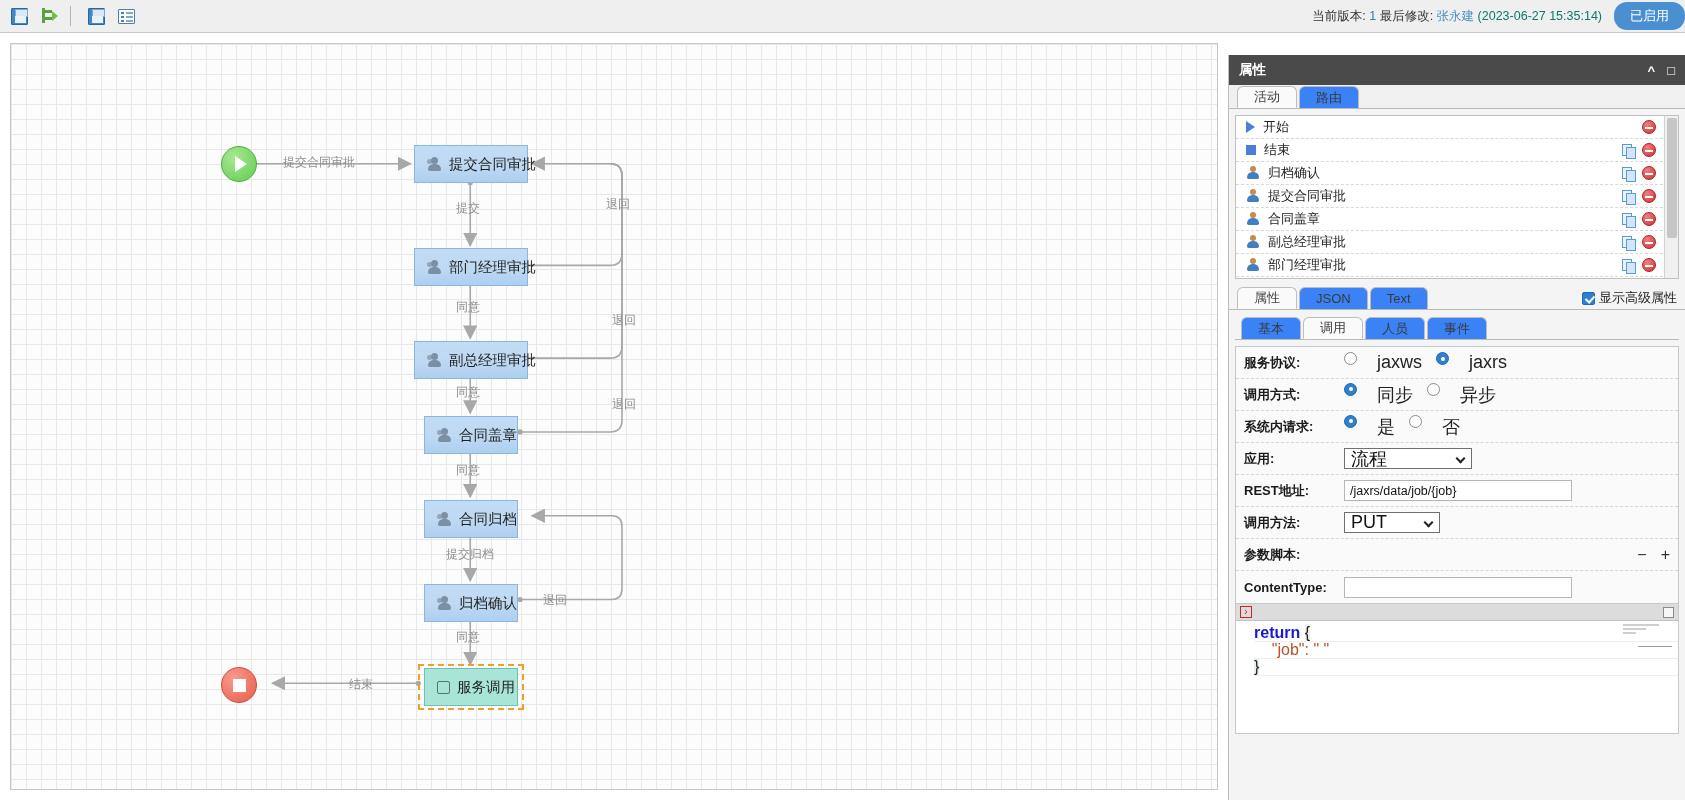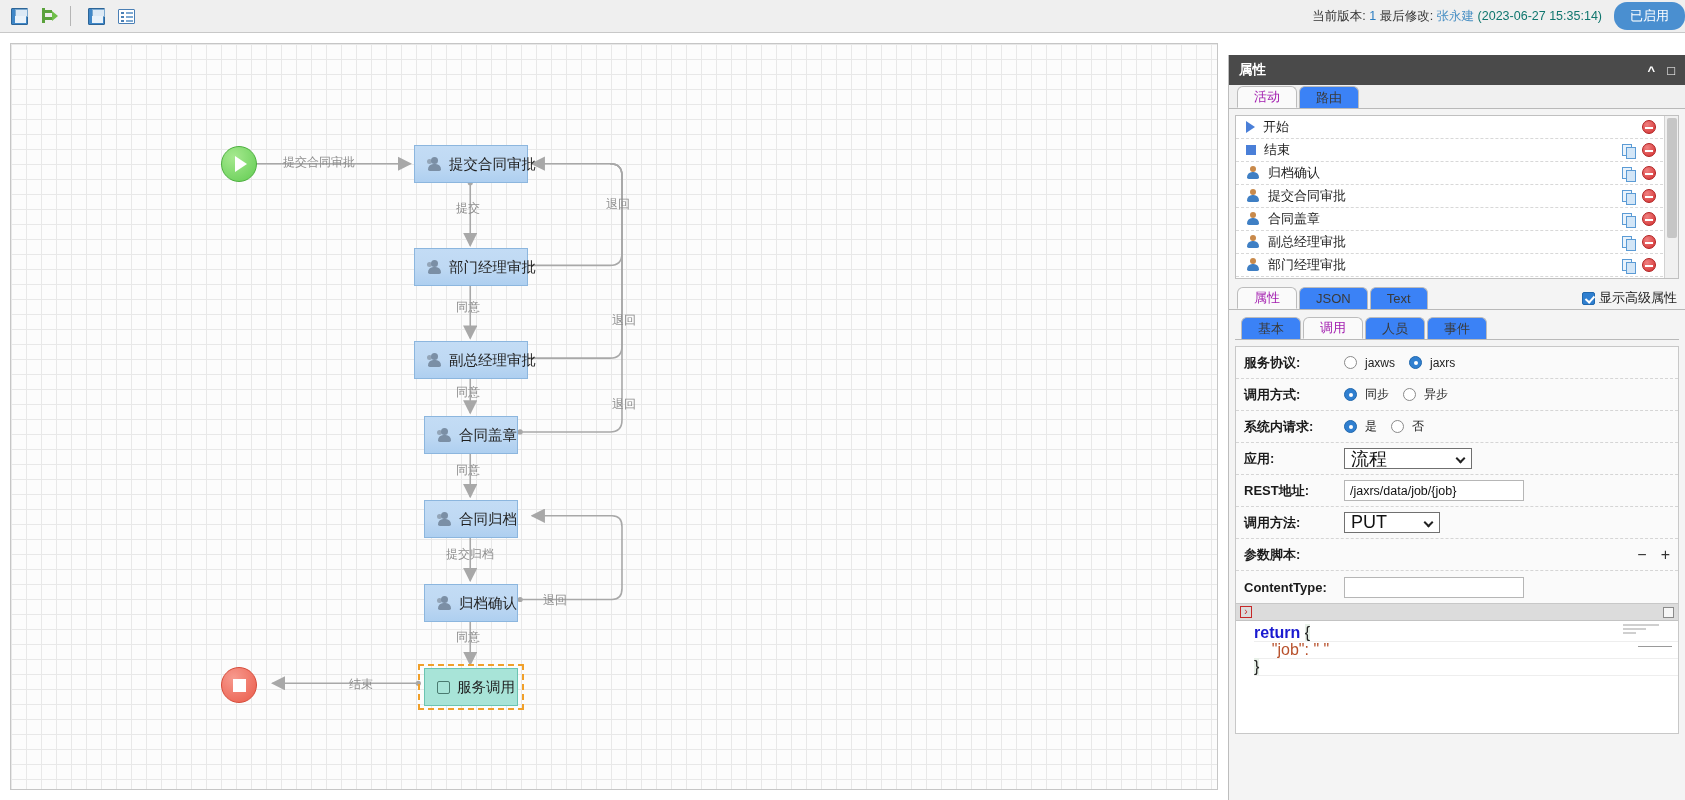--- a/index.html
+++ b/index.html
@@ -197,21 +197,21 @@
   .tabrow {
     height: 24px; background: #f0f0f0; display: flex; align-items: flex-end;
     padding-left: 8px; border-bottom: 1px solid #b9b9b9;
   }
   .tab {
     height: 22px; padding: 0 16px; display: flex; align-items: center;
     font-size: 13px; color: #3a3a3a; cursor: pointer;
     background: #3b82f6; border: 1px solid #bcbcbc; border-bottom: none;
     border-radius: 6px 6px 0 0; margin-right: 2px;
   }
-  .tab.active { background: #fafafa; color: #a21caf; border-bottom: 1px solid #fafafa; }
+  .tab.active { background: #fafafa; color: #404040; border-bottom: 1px solid #fafafa; }
 
   .act-list {
     margin: 6px 6px 0 6px; background: #ffffff;
     border: 1px solid #c0c0c0; height: 164px; overflow: hidden;
     position: relative;
   }
   .act-row {
     height: 23px; display: flex; align-items: center;
     padding: 0 4px 0 10px; border-bottom: 1px dashed #d8d8d8;
     font-size: 13px; color: #222; cursor: pointer;
@@ -289,21 +289,21 @@
   }
   .frow {
     display: flex; align-items: center; height: 32px;
     border-bottom: 1px dashed #d5d5d5; padding: 0 8px;
   }
   .frow:last-child { border-bottom: none; }
   .flabel {
     width: 100px; font-size: 13px; font-weight: bold; color: #1a1a1a; flex: none;
   }
   .radio-group { display: flex; align-items: center; gap: 14px; }
-  .radio { display: flex; align-items: center; gap: 8px; font-size: 12px; color: #222; cursor: pointer; }
+  .radio { display: flex; gap: 20px; font-size: 18px; color: #222; cursor: pointer; }
   .rd {
     width: 13px; height: 13px; border-radius: 50%;
     border: 1px solid #8a8a8a; background: #fff; position: relative; flex: none;
   }
   .rd.on { border-color: #2168ad; background: #2f7fd0; }
   .rd.on::after {
     content: ""; position: absolute; left: 3.5px; top: 3.5px;
     width: 4px; height: 4px; border-radius: 50%; background: #fff;
   }
   .sel {
@@ -314,21 +314,21 @@
   .sel .chev {
     position: absolute; right: 7px; top: 6px;
     width: 7px; height: 7px; border: solid #222; border-width: 0 2px 2px 0;
     transform: rotate(45deg);
   }
   .txt {
     height: 21px; width: 225px; background: #fff; border: 1px solid #b6b6b6;
     font-size: 12.5px; color: #111; padding: 0 5px; outline: none;
     font-family: "Liberation Sans", sans-serif;
   }
-  .txt.wide { width: 180px; }
+  .txt.wide { width: 228px; }
   .plusminus { margin-left: auto; display: flex; gap: 14px; align-items: center; }
   .pm { font-size: 16px; color: #333; cursor: pointer; line-height: 1; }
 
   .editor {
     margin: 0 6px; border: 1px solid #c8c8c8; border-top: none;
     background: #ffffff; height: 130px; position: relative; overflow: hidden;
   }
   .editor-bar {
     height: 17px; background: #dcdcdc; display: flex; align-items: center;
     padding: 0 4px; border-bottom: 1px solid #c3c3c3;

